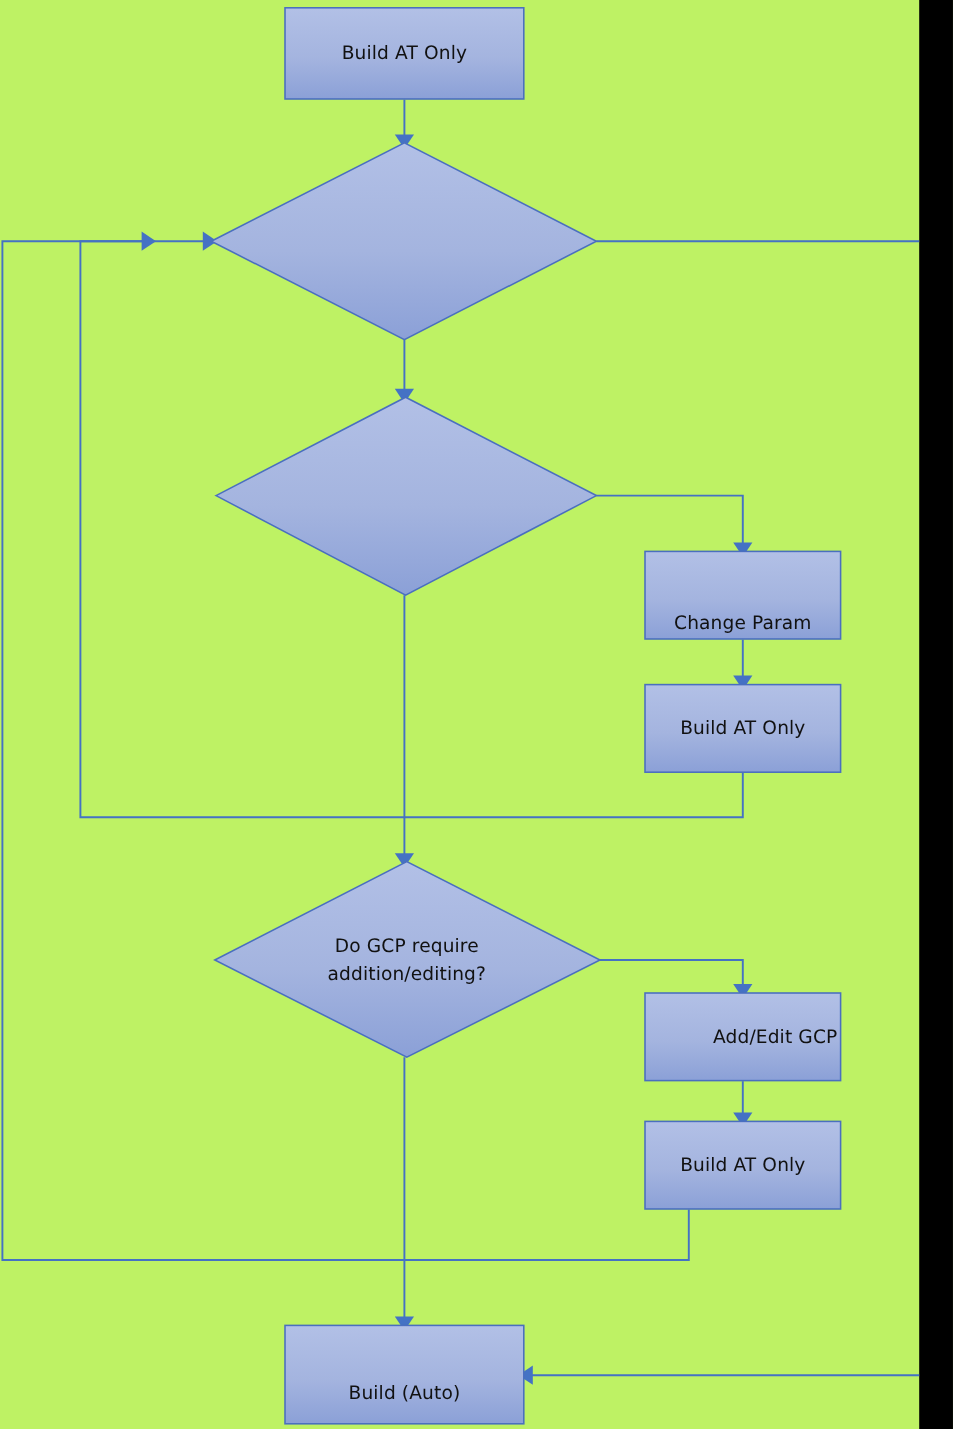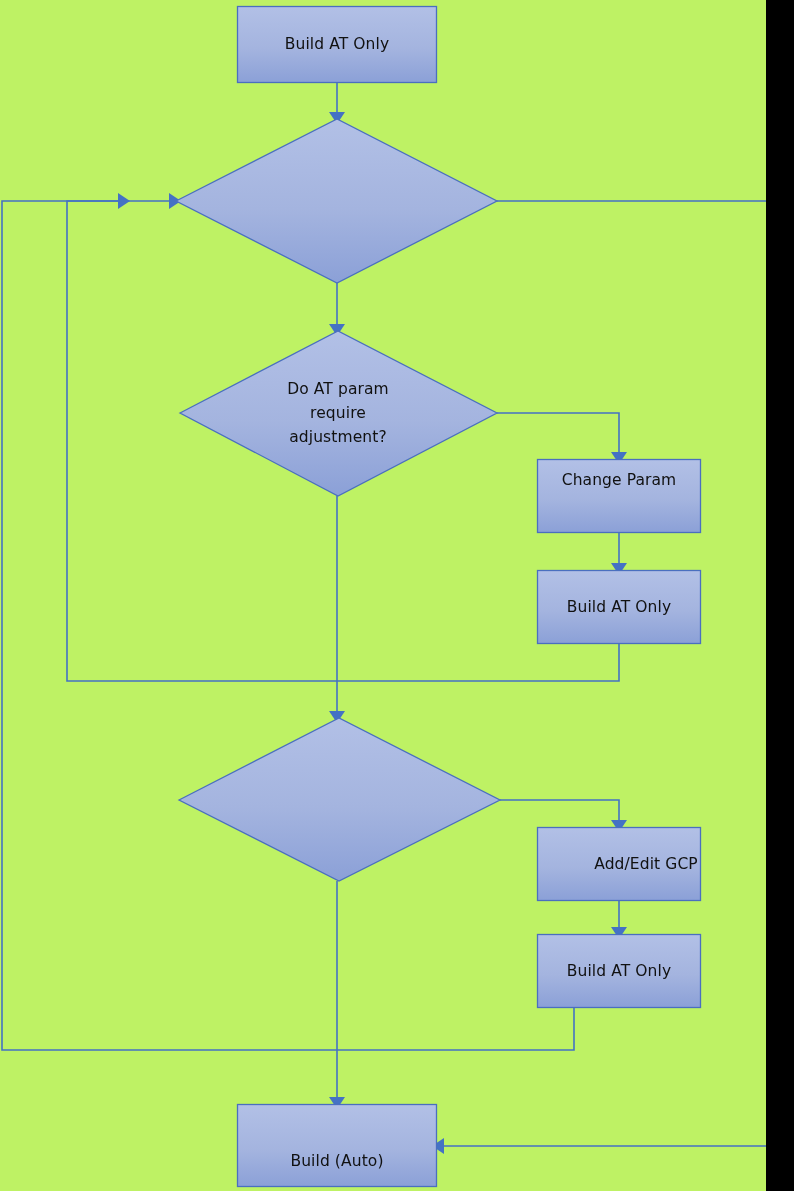--- a/index.html
+++ b/index.html
@@ -110,28 +110,27 @@
       <polygon points="179,800 339,718 500,800 339,881"></polygon>
       <rect x="537.5" y="827.5" width="163" height="73"></rect>
       <rect x="537.5" y="934.5" width="163" height="73"></rect>
       <rect x="237.5" y="1104.5" width="199" height="82"></rect>
     </g>
   </svg>
 
   <div class="node-label" style="left:237px; top:6px;   width:200px; height:77px;">Build AT Only</div>
 
 
-  <div class="node-label" style="left:228px; top:360px; width:220px; height:106px;">Do AT param
-require
-adjustment?</div>
 
-  <div class="node-label" style="left:537px; top:443px; width:164px; height:74px;">Change Param</div>
+  <div class="node-label" style="left:537px; top:482px; width:164px; height:74px;">Change Param</div>
 
   <div class="node-label" style="left:537px; top:570px; width:164px; height:74px;">Build AT Only</div>
 
+  <div class="node-label" style="left:219px; top:760px; width:240px; height:80px;">Do GCP require
+addition/editing?</div>
 
   <div class="node-label" style="left:537px; top:827px; width:164px; height:74px;padding-left:27px;">Add/Edit GCP</div>
 
   <div class="node-label" style="left:537px; top:934px; width:164px; height:74px;">Build AT Only</div>
 
   <div class="node-label" style="left:237px; top:1104px; width:200px; height:83px;margin-top:16px;">Build (Auto)</div>
 
 </div>
 
 </body></html>

